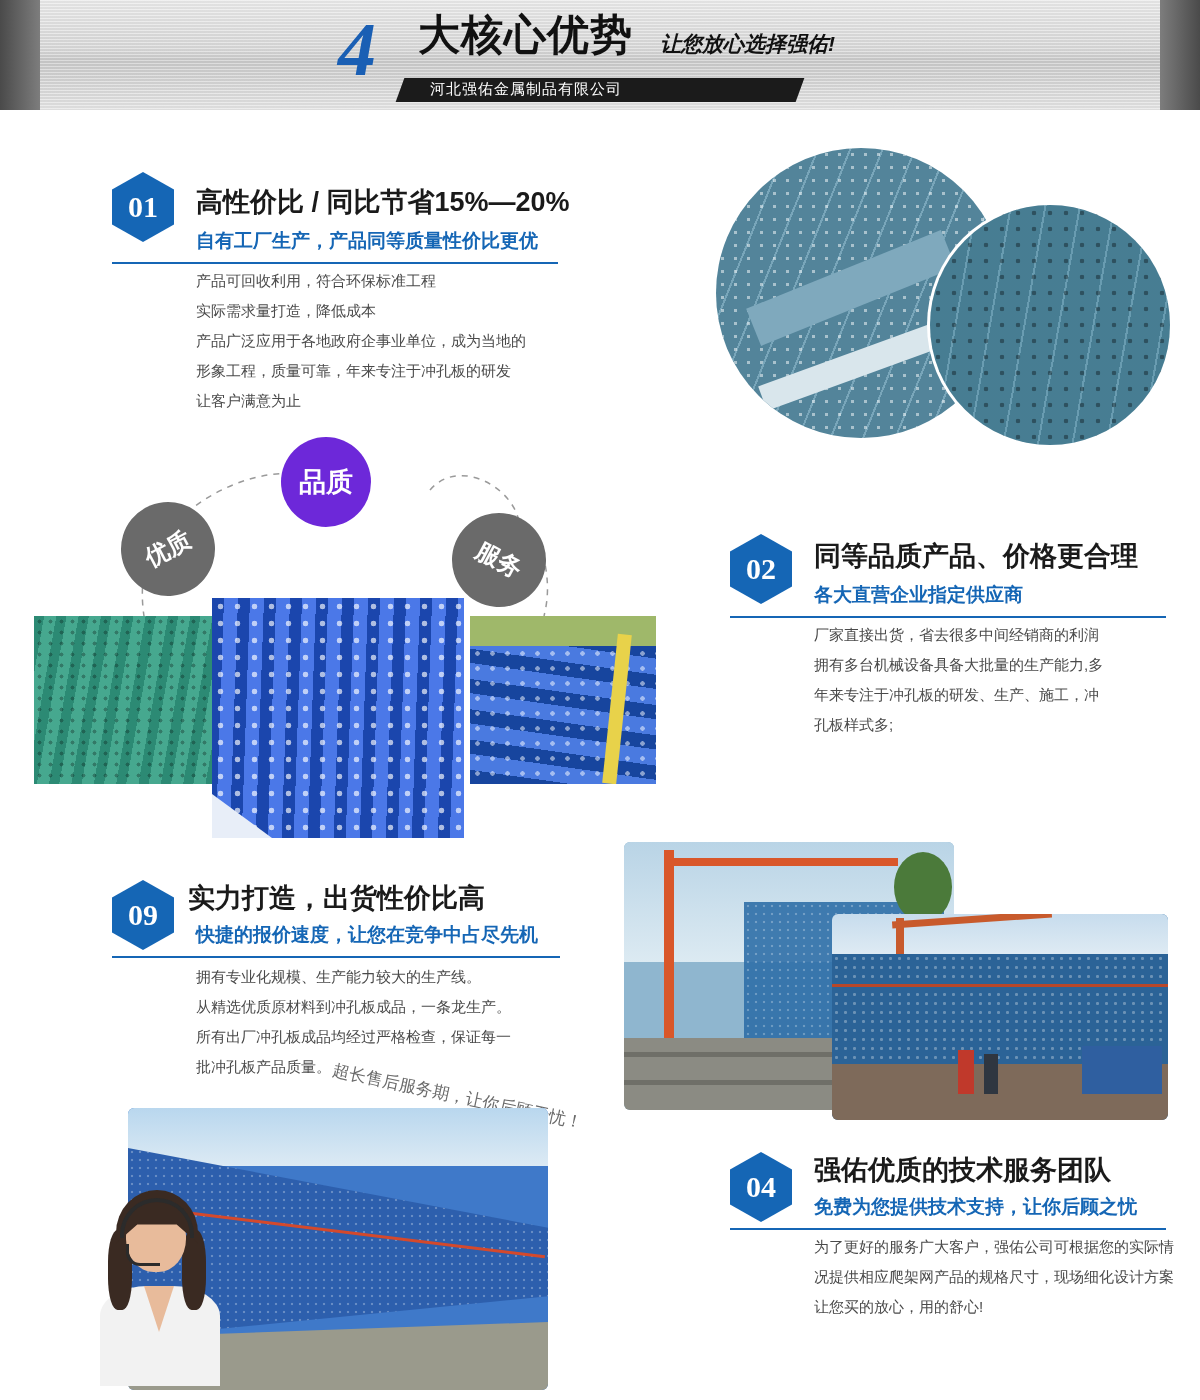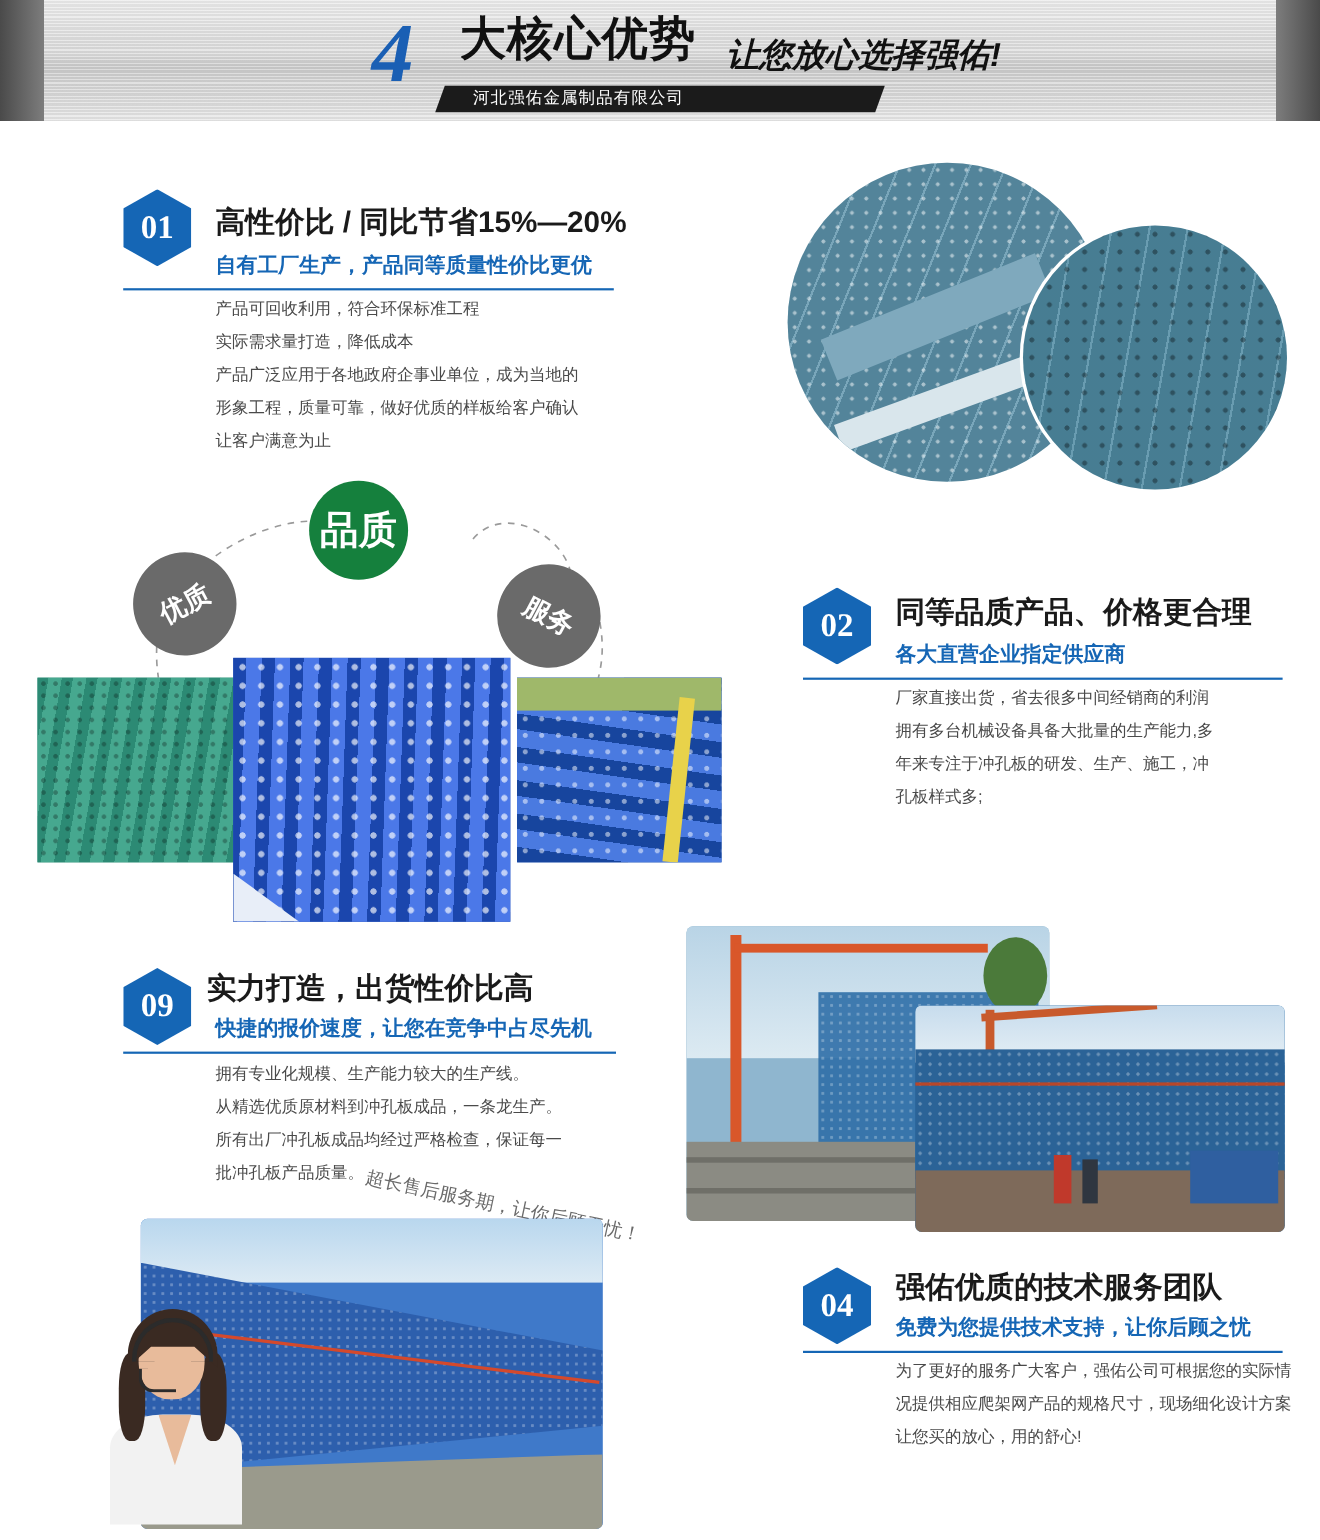--- a/index.html
+++ b/index.html
@@ -42,21 +42,21 @@
     left: 396px; top: 7px;
     font-size: 42px;
     font-weight: bold;
     color: #111;
     letter-spacing: 1px;
     margin-left: 22px;
   }
   .head-sub {
     position: absolute;
     left: 660px; top: 30px;
-    font-size: 30px;
+    font-size: 21px;
     font-weight: bold;
     color: #111;
     font-style: italic;
   }
   .head-ribbon {
     position: absolute;
     left: 400px; top: 78px;
     width: 400px; height: 24px;
     background: #1b1b1b;
     transform: skewX(-20deg);
@@ -154,21 +154,21 @@
 
   
   .bubble {
     position: absolute;
     border-radius: 50%;
     background: #6d6d6d;
     color: #fff;
     display: flex; align-items: center; justify-content: center;
     font-weight: bold;
   }
-  .bub-main { left: 281px; top: 437px; width: 90px; height: 90px; font-size: 35px; background:#15803d; }
+  .bub-main { left: 281px; top: 437px; width: 90px; height: 90px; font-size: 27px; background:#6d28d9; }
   .bub-left { left: 121px; top: 502px; width: 94px; height: 94px; font-size: 24px; background:#6a6a6a; transform: rotate(-28deg); }
   .bub-right { left: 452px; top: 513px; width: 94px; height: 94px; font-size: 24px; background:#6a6a6a; transform: rotate(28deg); }
   .dash-svg { position: absolute; left: 100px; top: 420px; }
 
   
   .woman {
     position: absolute;
     left: 100px; top: 1190px;
     width: 120px; height: 190px;
   }
@@ -246,21 +246,21 @@
   </div>
 </div>
 
 <div class="hexnum" style="left:112px; top:172px;">01</div>
 <div class="sec-title" style="left:196px; top:184px;">高性价比 / 同比节省15%—20%</div>
 <div class="sec-sub" style="left:196px; top:228px;">自有工厂生产，产品同等质量性价比更优</div>
 <div class="sec-underline" style="left:112px; top:262px; width:446px;"></div>
 <div class="sec-body" style="left:196px; top:266px; width:400px; white-space:pre-line;">产品可回收利用，符合环保标准工程
 实际需求量打造，降低成本
 产品广泛应用于各地政府企事业单位，成为当地的
-形象工程，质量可靠，做好优质的样板给客户确认
+形象工程，质量可靠，年来专注于冲孔板的研发
 让客户满意为止</div>
 
 <div class="circ1">
   <div class="sheet-lines"></div>
   <div class="perf"></div>
   <div style="position:absolute;left:30px;top:120px;width:210px;height:40px;background:#7fa9bd;transform:rotate(-22deg);"></div>
   <div style="position:absolute;left:40px;top:200px;width:220px;height:26px;background:#d9e6ec;transform:rotate(-20deg);"></div>
 </div>
 <div class="circ2">
   <div class="sheet-lines" style="background: repeating-linear-gradient(100deg, rgba(255,255,255,0.15) 0 2px, rgba(0,0,0,0.10) 2px 34px);"></div>

